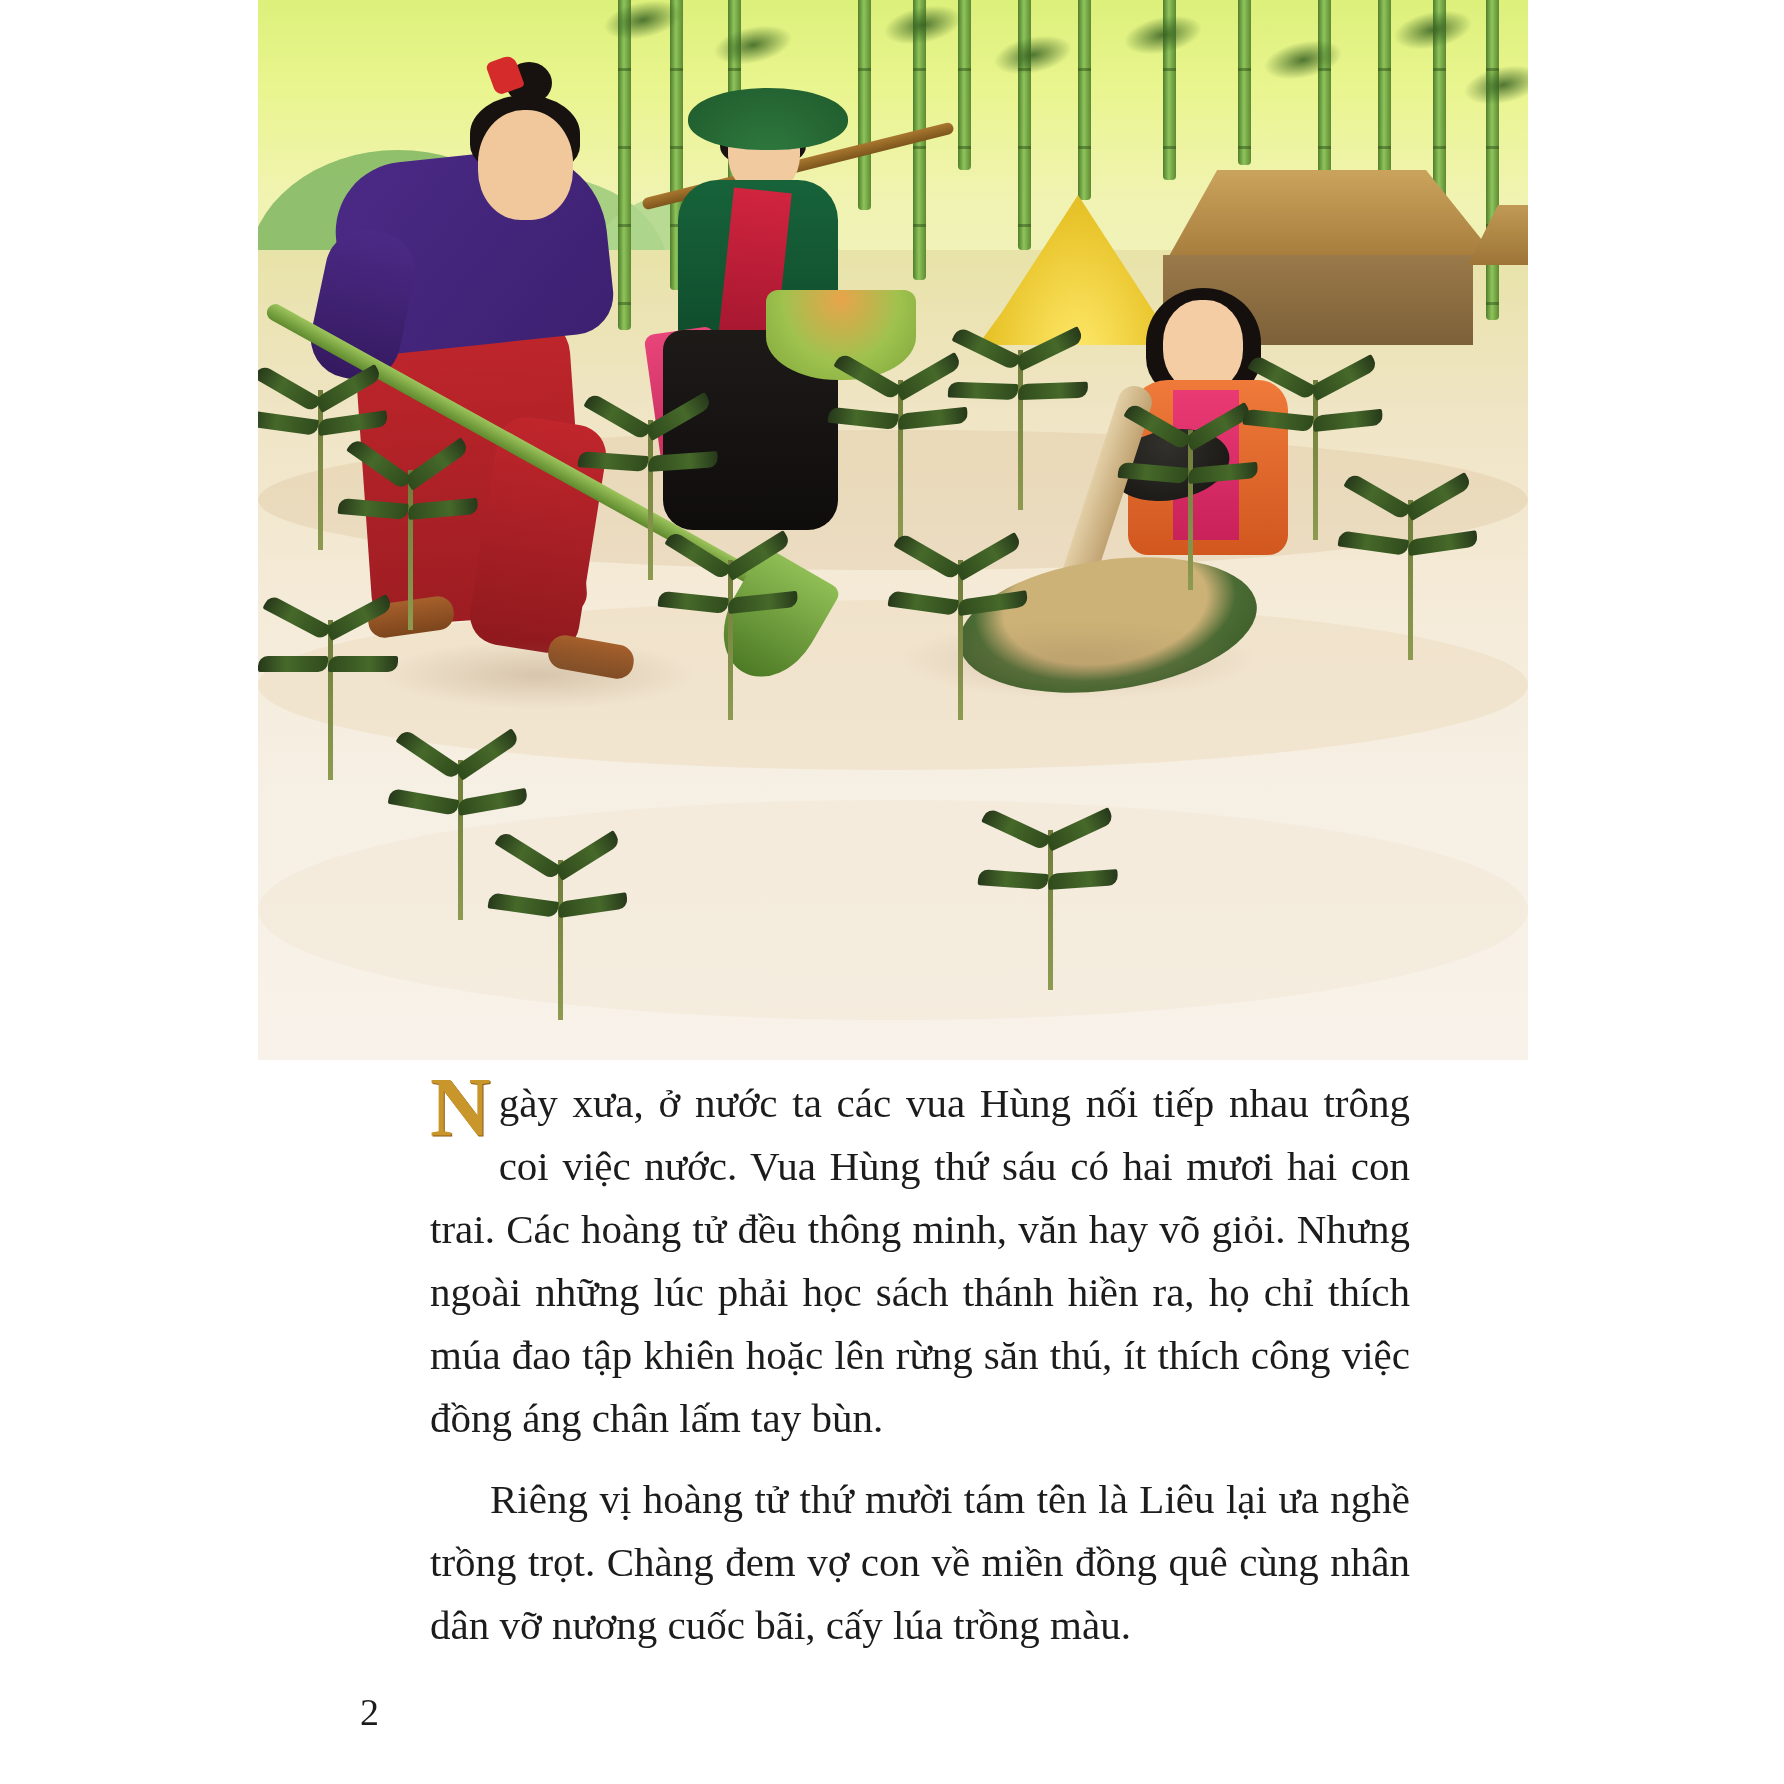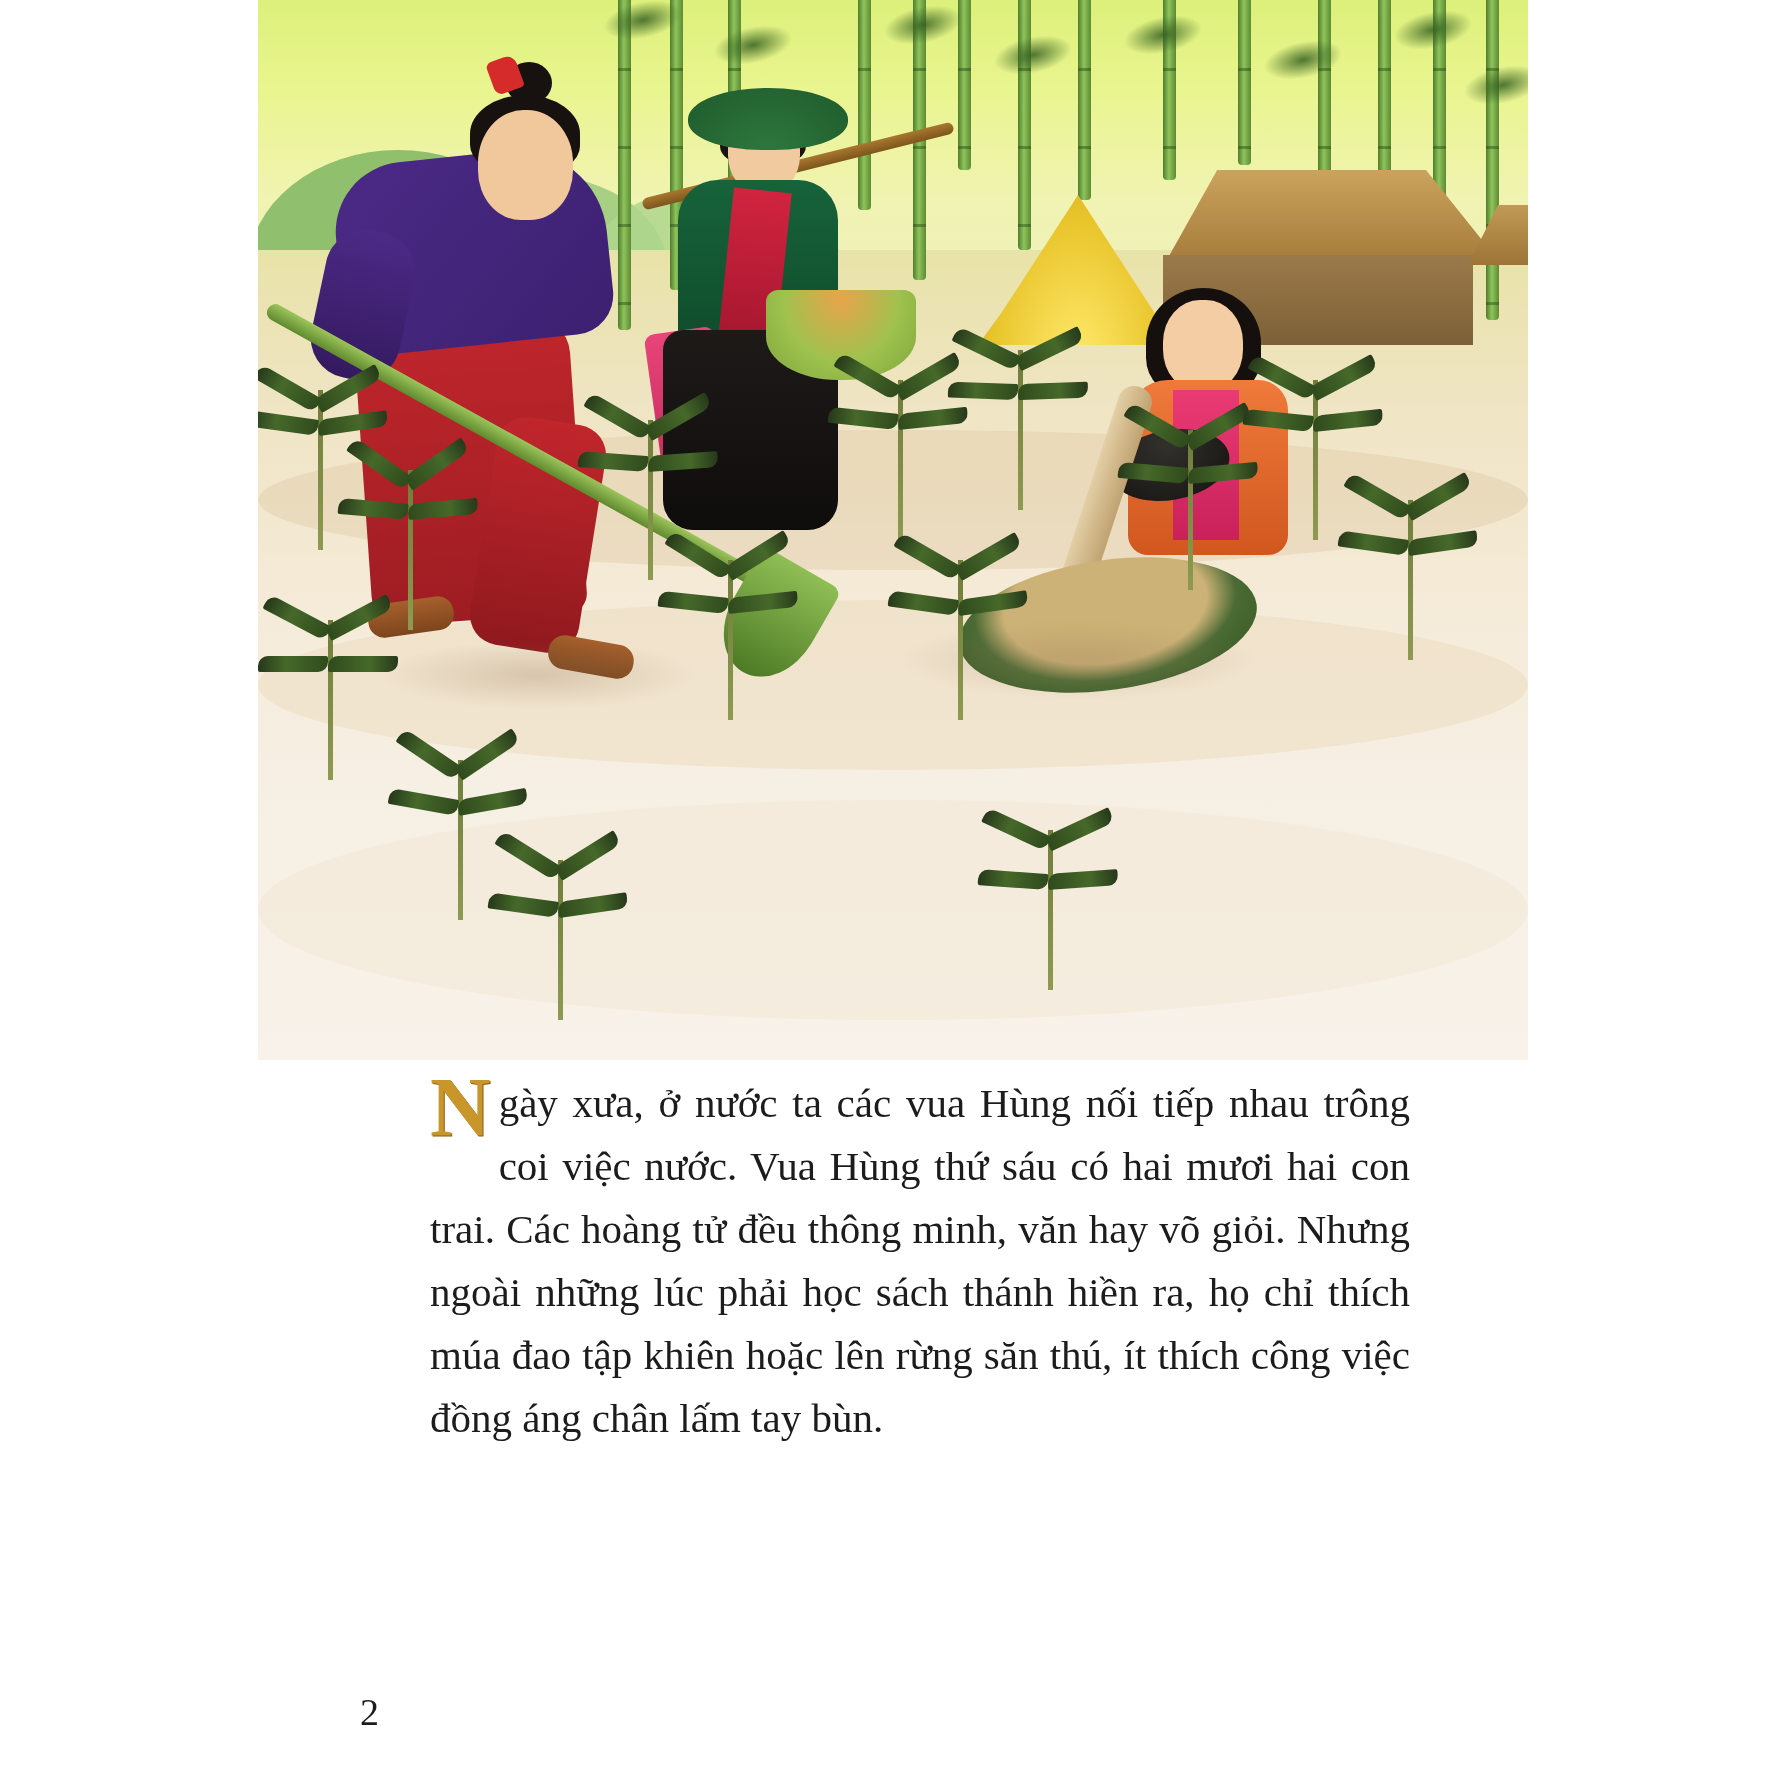--- a/index.html
+++ b/index.html
@@ -538,16 +538,17 @@
 
     <div class="dropshade" style="left:120px;top:640px;width:320px;height:70px;"></div>
     <div class="dropshade" style="left:640px;top:620px;width:360px;height:80px;"></div>
   </div>
 
   <div class="side-margin-left"></div>
   <div class="side-margin-right"></div>
 
   <div class="textblock">
     <p class="para"><span class="dropcap">N</span><span>gày xưa, ở nước ta các vua Hùng nối tiếp nhau trông coi việc nước. Vua Hùng thứ sáu có hai mươi hai con trai. Các hoàng tử đều thông minh, văn hay võ giỏi. Nhưng ngoài những lúc phải học sách thánh hiền ra, họ chỉ thích múa đao tập khiên hoặc lên rừng săn thú, ít thích công việc đồng áng chân lấm tay bùn.</span></p>
+    <p class="para">Riêng vị hoàng tử thứ mười tám tên là Liêu lại ưa nghề trồng trọt. Chàng đem vợ con về miền đồng quê cùng nhân dân vỡ nương cuốc bãi, cấy lúa trồng màu.</p>
   </div>
 
   <div class="page-number">2</div>
 </div>
 
 </body></html>

